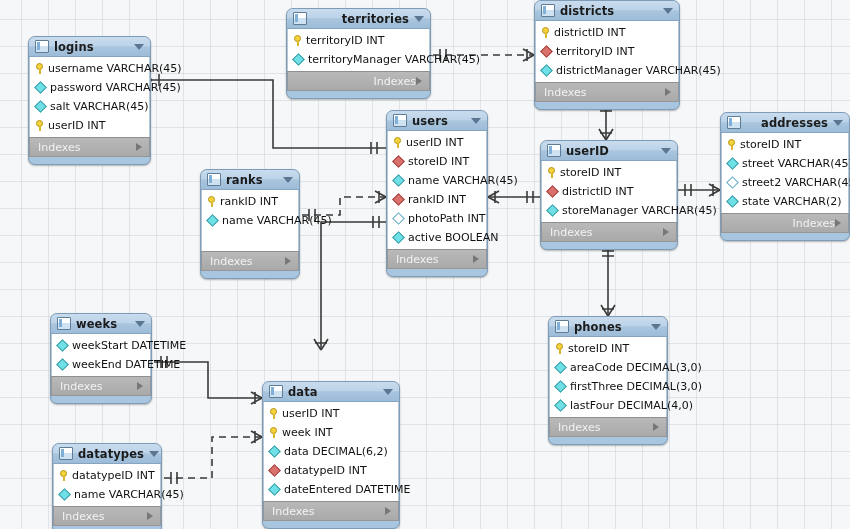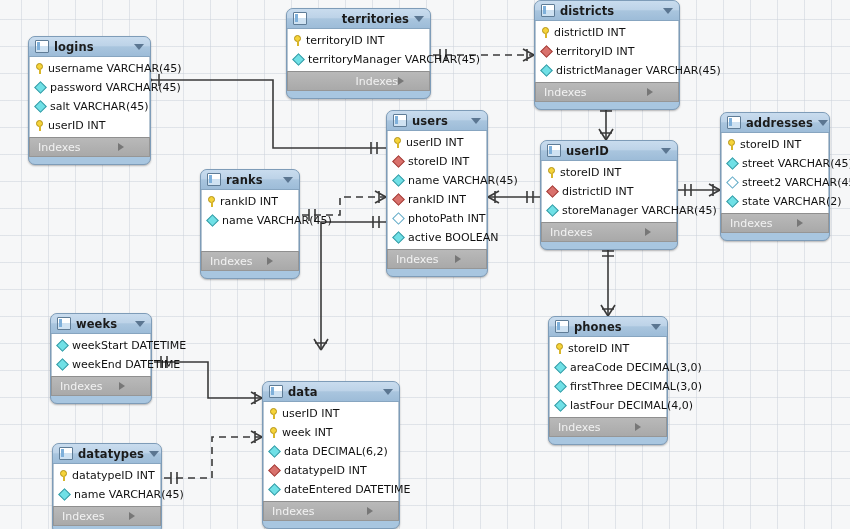--- a/index.html
+++ b/index.html
@@ -62,21 +62,21 @@
     border-left:1px solid #b7c6d3;border-right:1px solid #b7c6d3;
     padding:2px 0 2px 0;
   }
   .col{
     display:flex;align-items:center;gap:5px;
     height:19px;padding:0 7px 0 6px;white-space:nowrap;
     color:#111;font-size:11px;
   }
   .col.empty{height:19px;}
   .idx{
-    height:18px;display:flex;align-items:center;padding:0 25px 0 8px;
+    height:18px;display:flex;align-items:center;padding:0 7px 0 8px;
     background:linear-gradient(to bottom,#b9b9b9 0%,#a9a9a9 100%);
     border:1px solid #969696;border-top:1px solid #8f8f8f;
     color:#f2f2f2;font-size:11px;
   }
   .idx .lbl{flex:1;}
   .idx .arw{
     width:0;height:0;border-top:4px solid transparent;border-bottom:4px solid transparent;
     border-left:6px solid #777;
   }
   
@@ -282,21 +282,21 @@
           <div class="col">
             <span class="g dia cyan"></span>
             <span>storeManager VARCHAR(45)</span>
           </div>
         </div>
         <div class="idx">
           <span class="lbl">Indexes</span>
           <span class="arw"></span>
         </div>
       </div>
-      <div class="tbl" style="left: 720px; top: 112px; width: 110px;">
+      <div class="tbl" style="left: 720px; top: 112px; width: 130px; text-align: right;">
         <div class="hdr">
           <span class="ticon"></span>
           <span class="tname">addresses</span>
           <span class="caret"></span>
         </div>
         <div class="cols">
           <div class="col">
             <span class="g key"></span>
             <span>storeID INT</span>
           </div>

